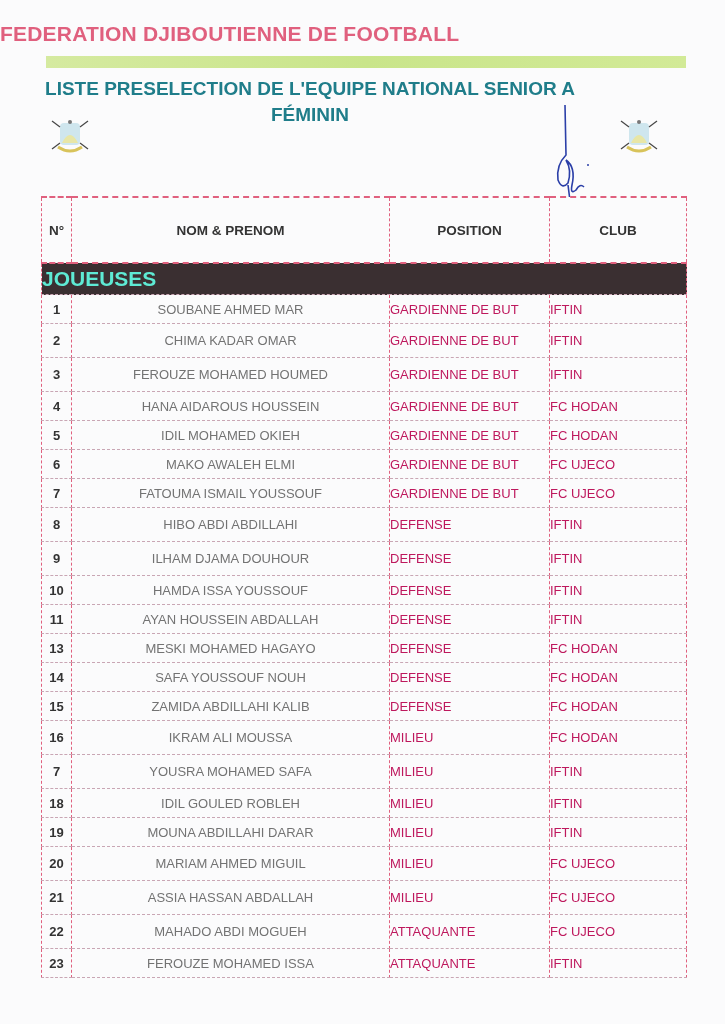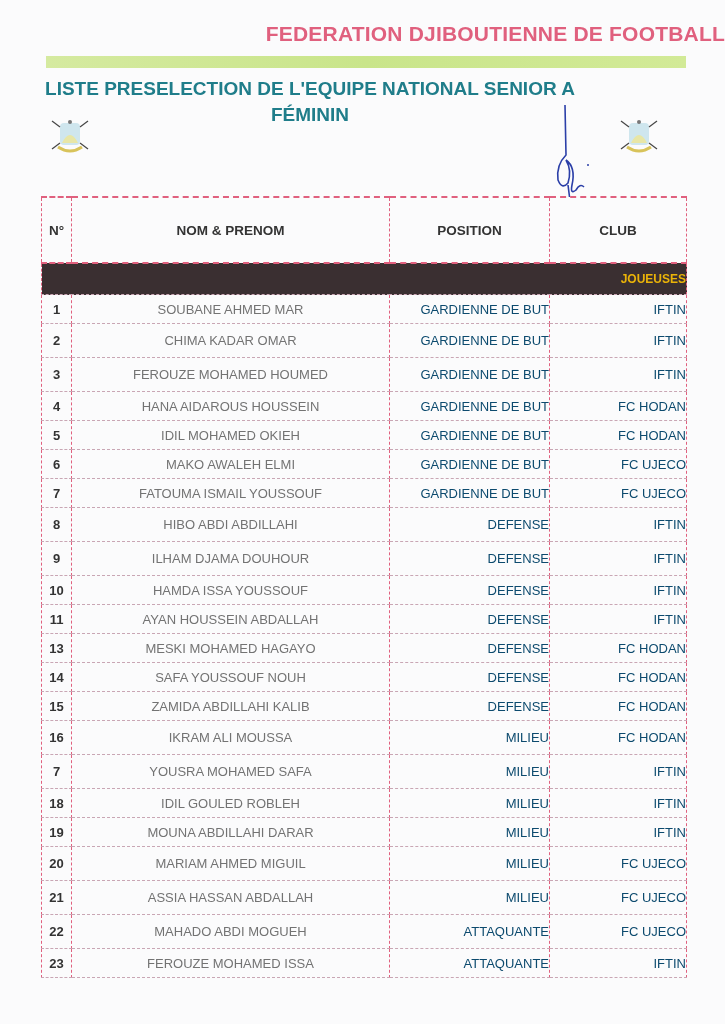--- a/index.html
+++ b/index.html
@@ -1,21 +1,21 @@
 <!DOCTYPE html>
 <html><head>
 <meta charset="utf-8">
 <style>
   html, body { margin: 0; padding: 0; }
   body {
     width: 725px; height: 1024px; background: #fbfbfc; position: relative; overflow: hidden;
     font-family: "Liberation Sans", sans-serif; color: #2a2a2a;
   }
   .title-main {
-    position: absolute; top: 22px; left: 0; width: 725px; text-align: right;
+    position: absolute; top: 22px; left: 0; width: 725px; text-align: left;
     font-size: 21px; font-weight: bold; color: #e0607e; letter-spacing: 0.2px;
   }
   .green-bar {
     position: absolute; top: 56px; left: 46px; width: 640px; height: 12px;
     background: linear-gradient(90deg, #d5eaa0 0%, #c9e58a 50%, #d2ea97 100%);
   }
   .title-sub {
     position: absolute; top: 76px; left: 0; width: 620px; text-align: center;
     font-size: 19px; font-weight: bold; color: #1f7d8a; line-height: 26px;
   }
@@ -36,26 +36,26 @@
   }
   table.roster th {
     height: 64px; font-weight: bold; color: #333; font-size: 13.5px;
     border-top: 2px dashed #e0607e; border-bottom: 2px dashed #e0607e; background: #fbfbfc;
   }
   col.c-num { width: 30px; }
   col.c-name { width: 318px; }
   col.c-pos { width: 160px; }
   col.c-club { width: 137px; }
   .section-row td {
-    background: #3a2f31; color: #eab308; text-align: right; font-weight: bold;
-    font-size: 12px; height: 30px; border-bottom: 2px dashed #e0607e;
+    background: #3a2f31; color: #5eead4; text-align: left; font-weight: bold;
+    font-size: 21px; height: 30px; border-bottom: 2px dashed #e0607e;
   }
   td.num { text-align: center; font-weight: bold; color: #333; }
   td.name { padding-left: 3px; text-align: center; color: #737373; }
-  td.pos, td.club { text-align: right; color: #0c4a6e; }
+  td.pos, td.club { text-align: left; color: #be185d; }
   tr.player td { height: 28px; }
   tr.player.tall td { height: 33px; }
 </style>
 </head>
 <body>
 
 <div class="title-main">FEDERATION DJIBOUTIENNE DE FOOTBALL</div>
 <div class="green-bar"></div>
 <div class="title-sub">
   <div>LISTE PRESELECTION DE L'EQUIPE NATIONAL SENIOR A</div>

